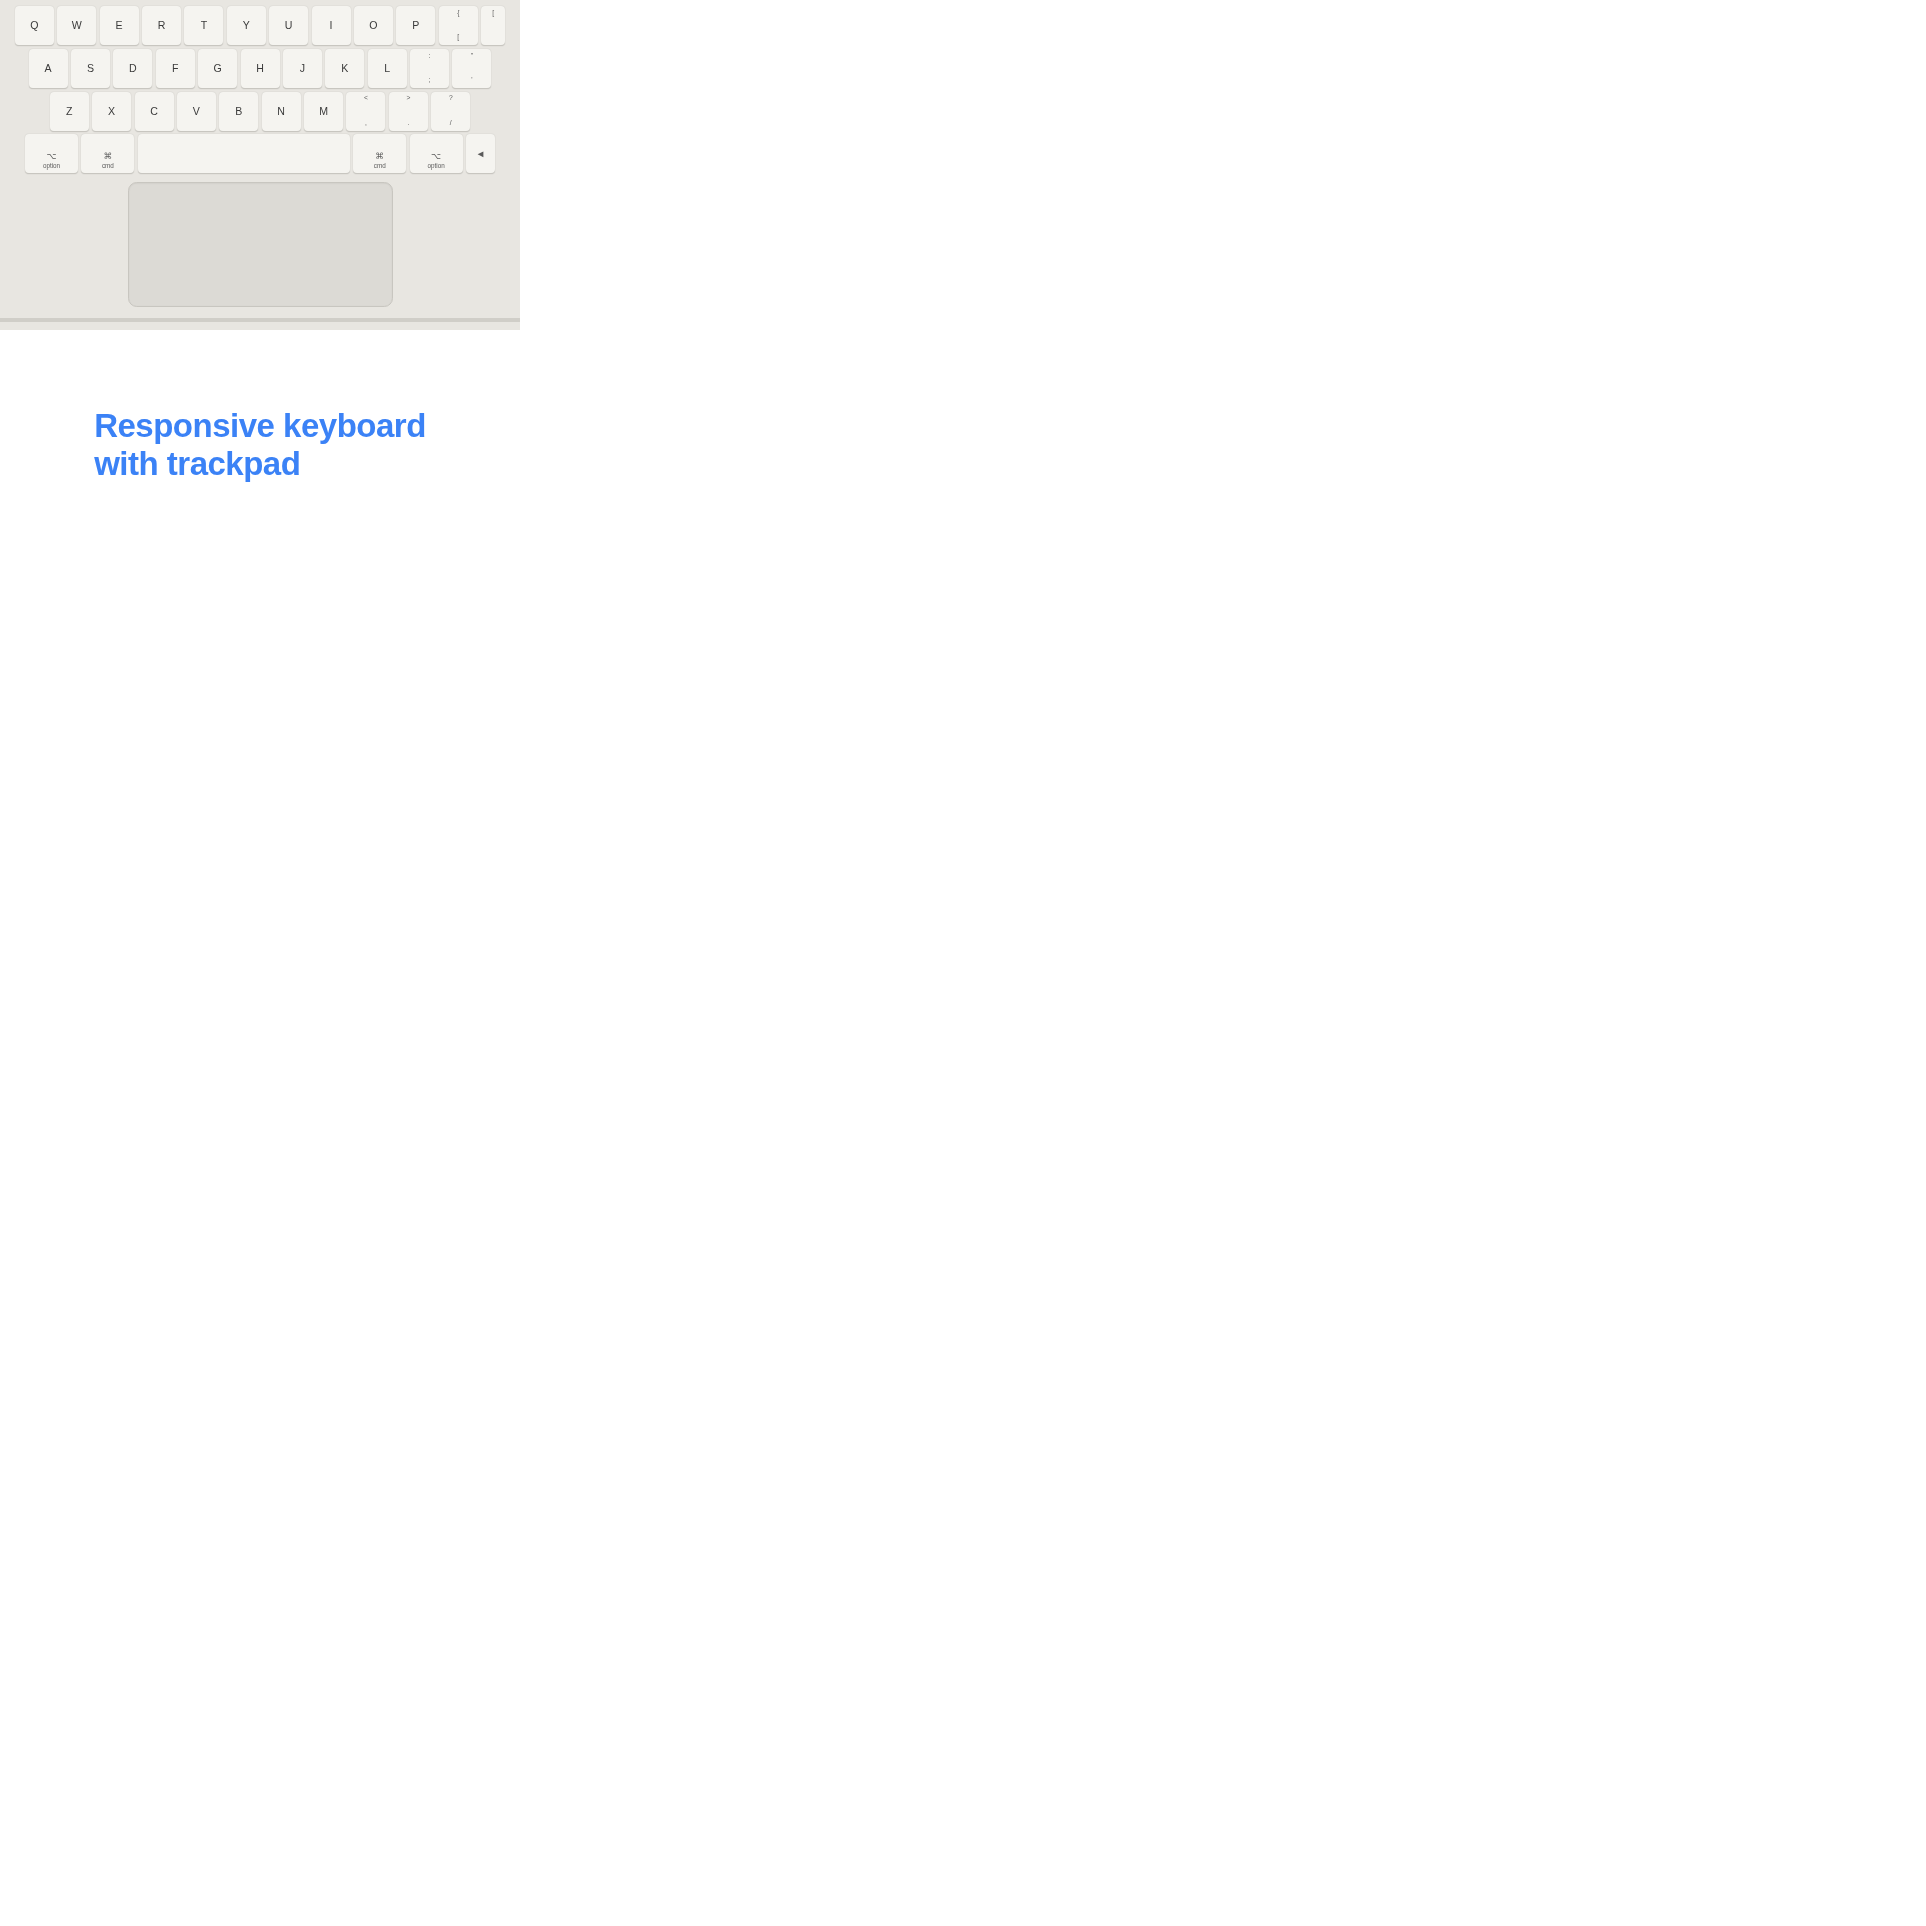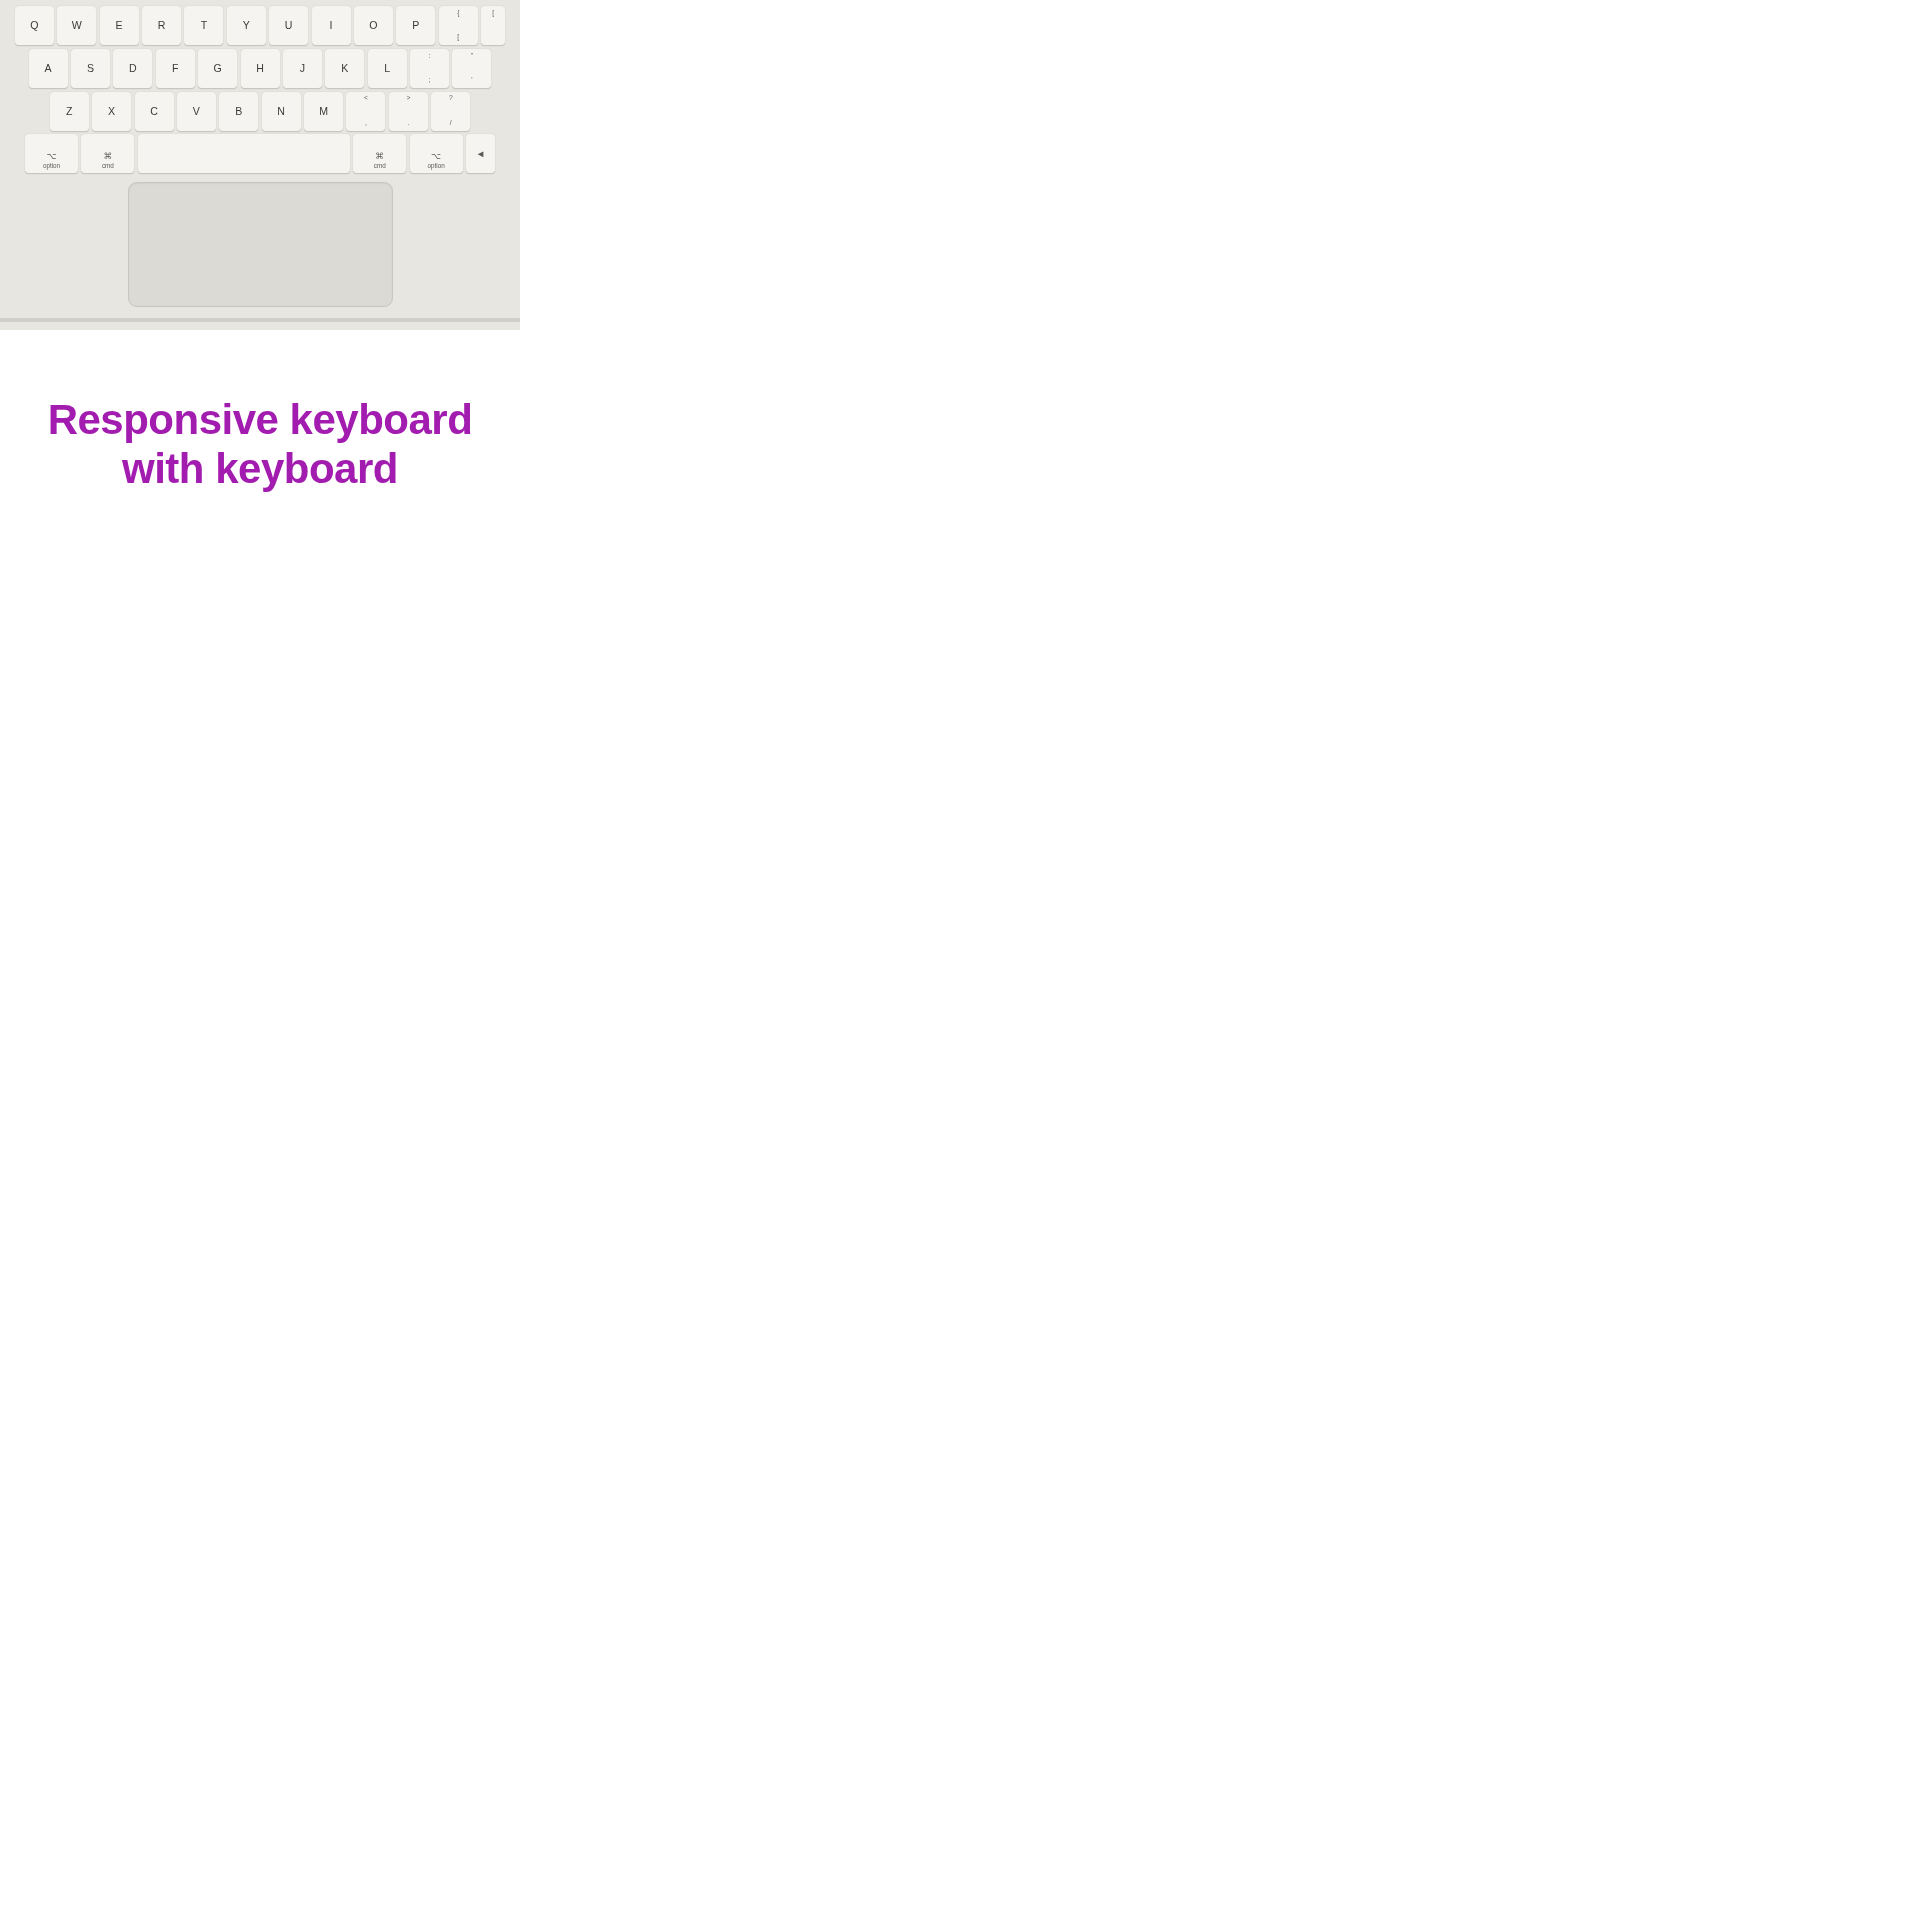--- a/index.html
+++ b/index.html
@@ -147,24 +147,24 @@
       width: 100%;
       background: #ffffff;
       display: flex;
       align-items: center;
       justify-content: center;
       padding: 39px 9.6px 0 9.6px;
       flex: 1;
     }
 
     .caption-text {
-      font-size: 42px;
+      font-size: 33px;
       font-weight: 700;
-      color: #a21caf;
-      text-align: center;
+      color: #3b82f6;
+      text-align: left;
       line-height: 1.15;
       letter-spacing: -0.5px;
     }
 
     .page-wrapper {
       display: flex;
       flex-direction: column;
       height: 520px;
     }
   </style>
@@ -318,17 +318,17 @@
     <div class="trackpad-wrapper">
       <div class="trackpad"></div>
     </div>
 
     <div class="bottom-bar"></div>
   </div>
 
   <div class="caption-section">
     <div class="caption-text">
       <span>Responsive keyboard</span><br>
-      <span>with keyboard</span>
+      <span>with trackpad</span>
     </div>
   </div>
 </div>
 
 
 </body></html>

